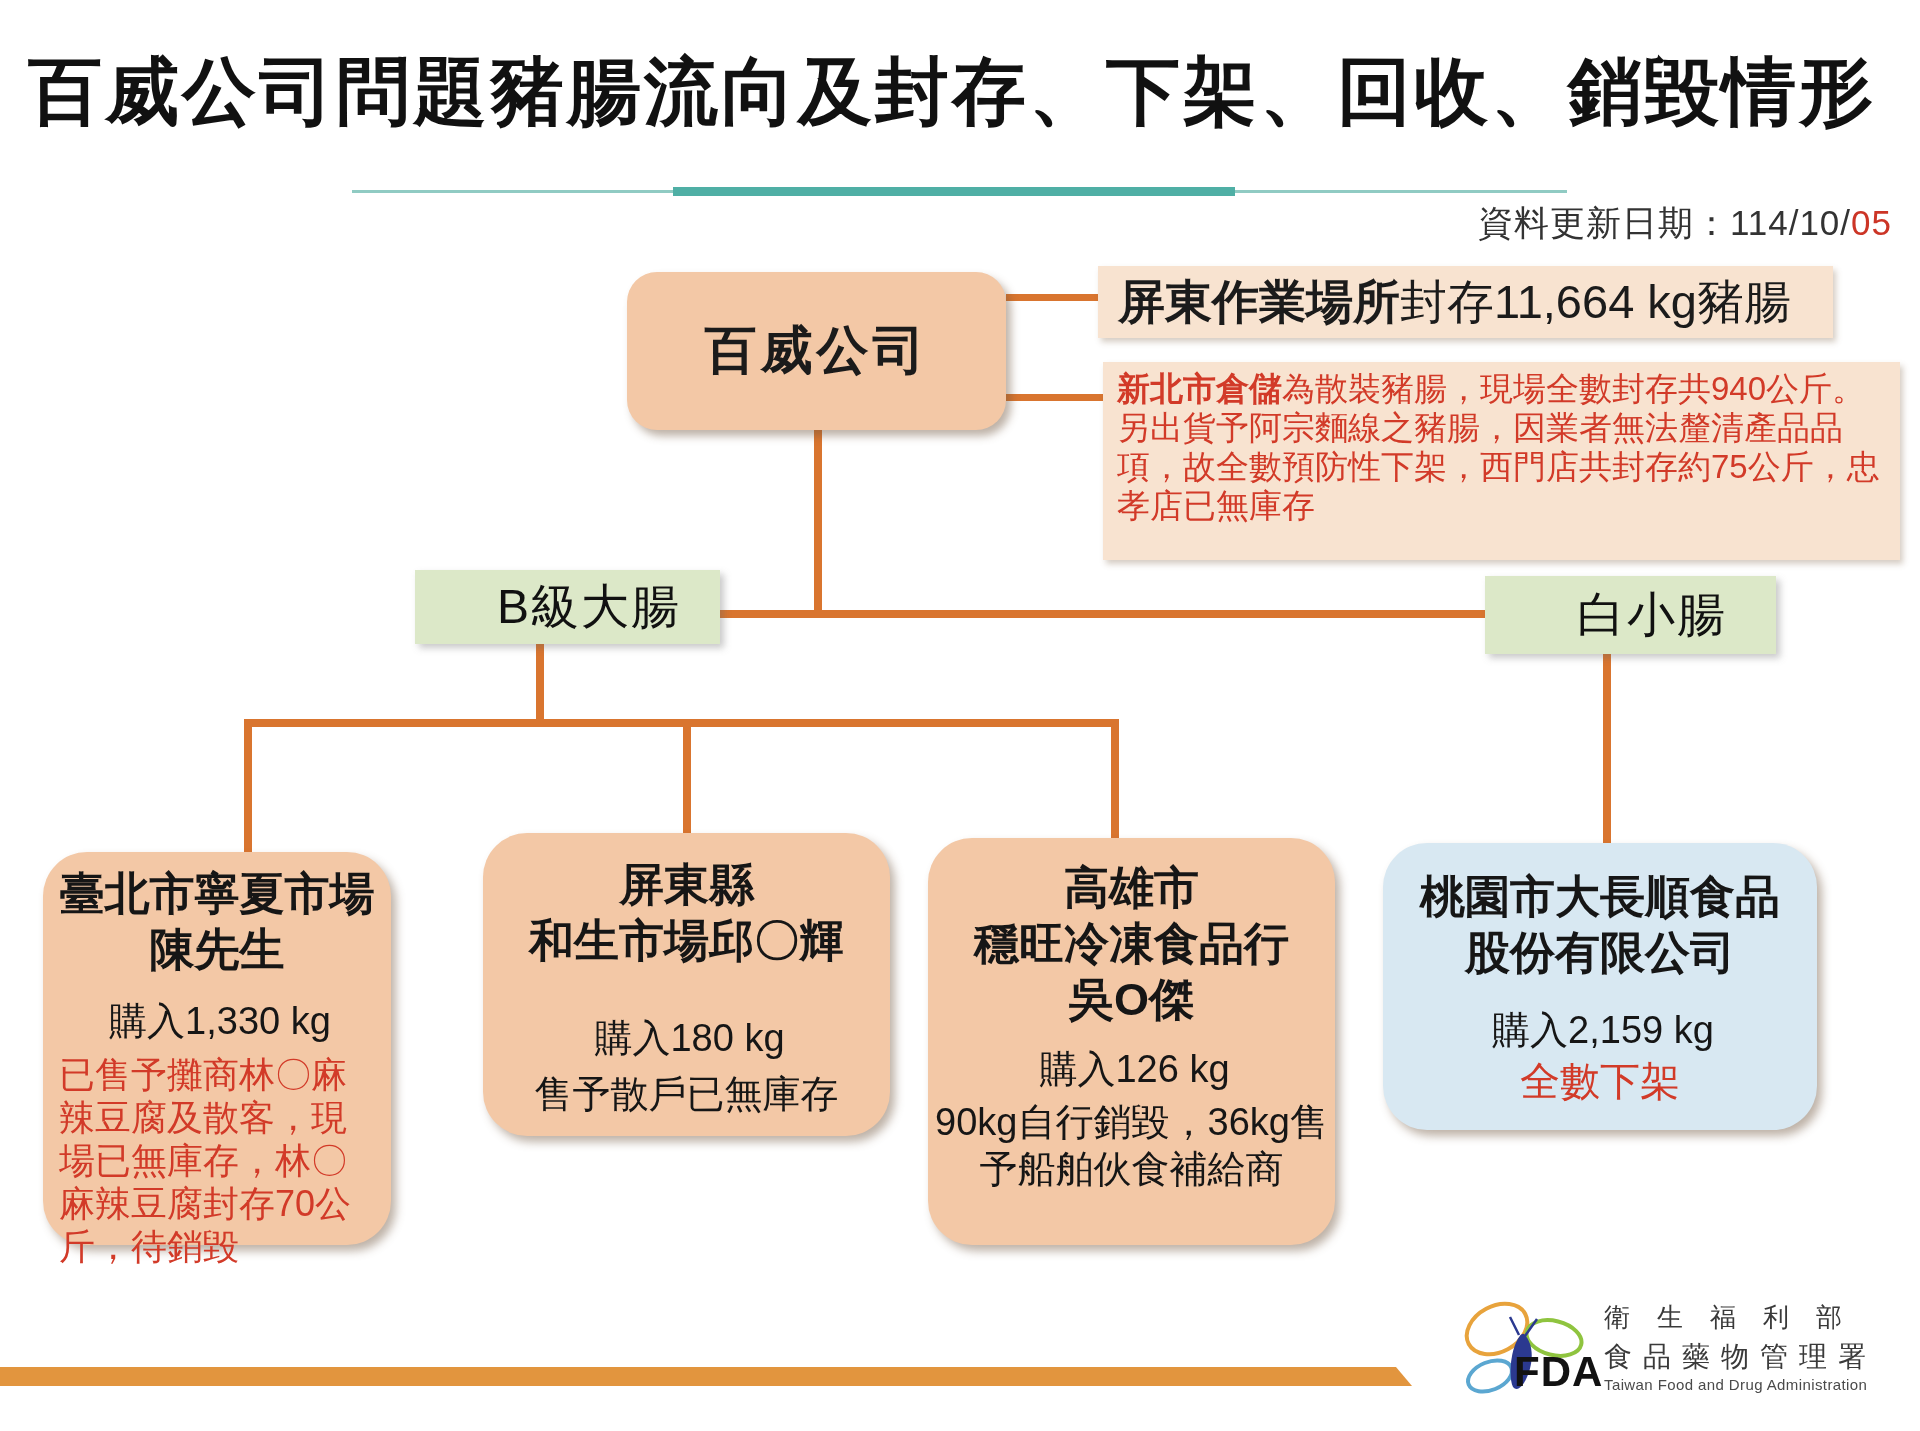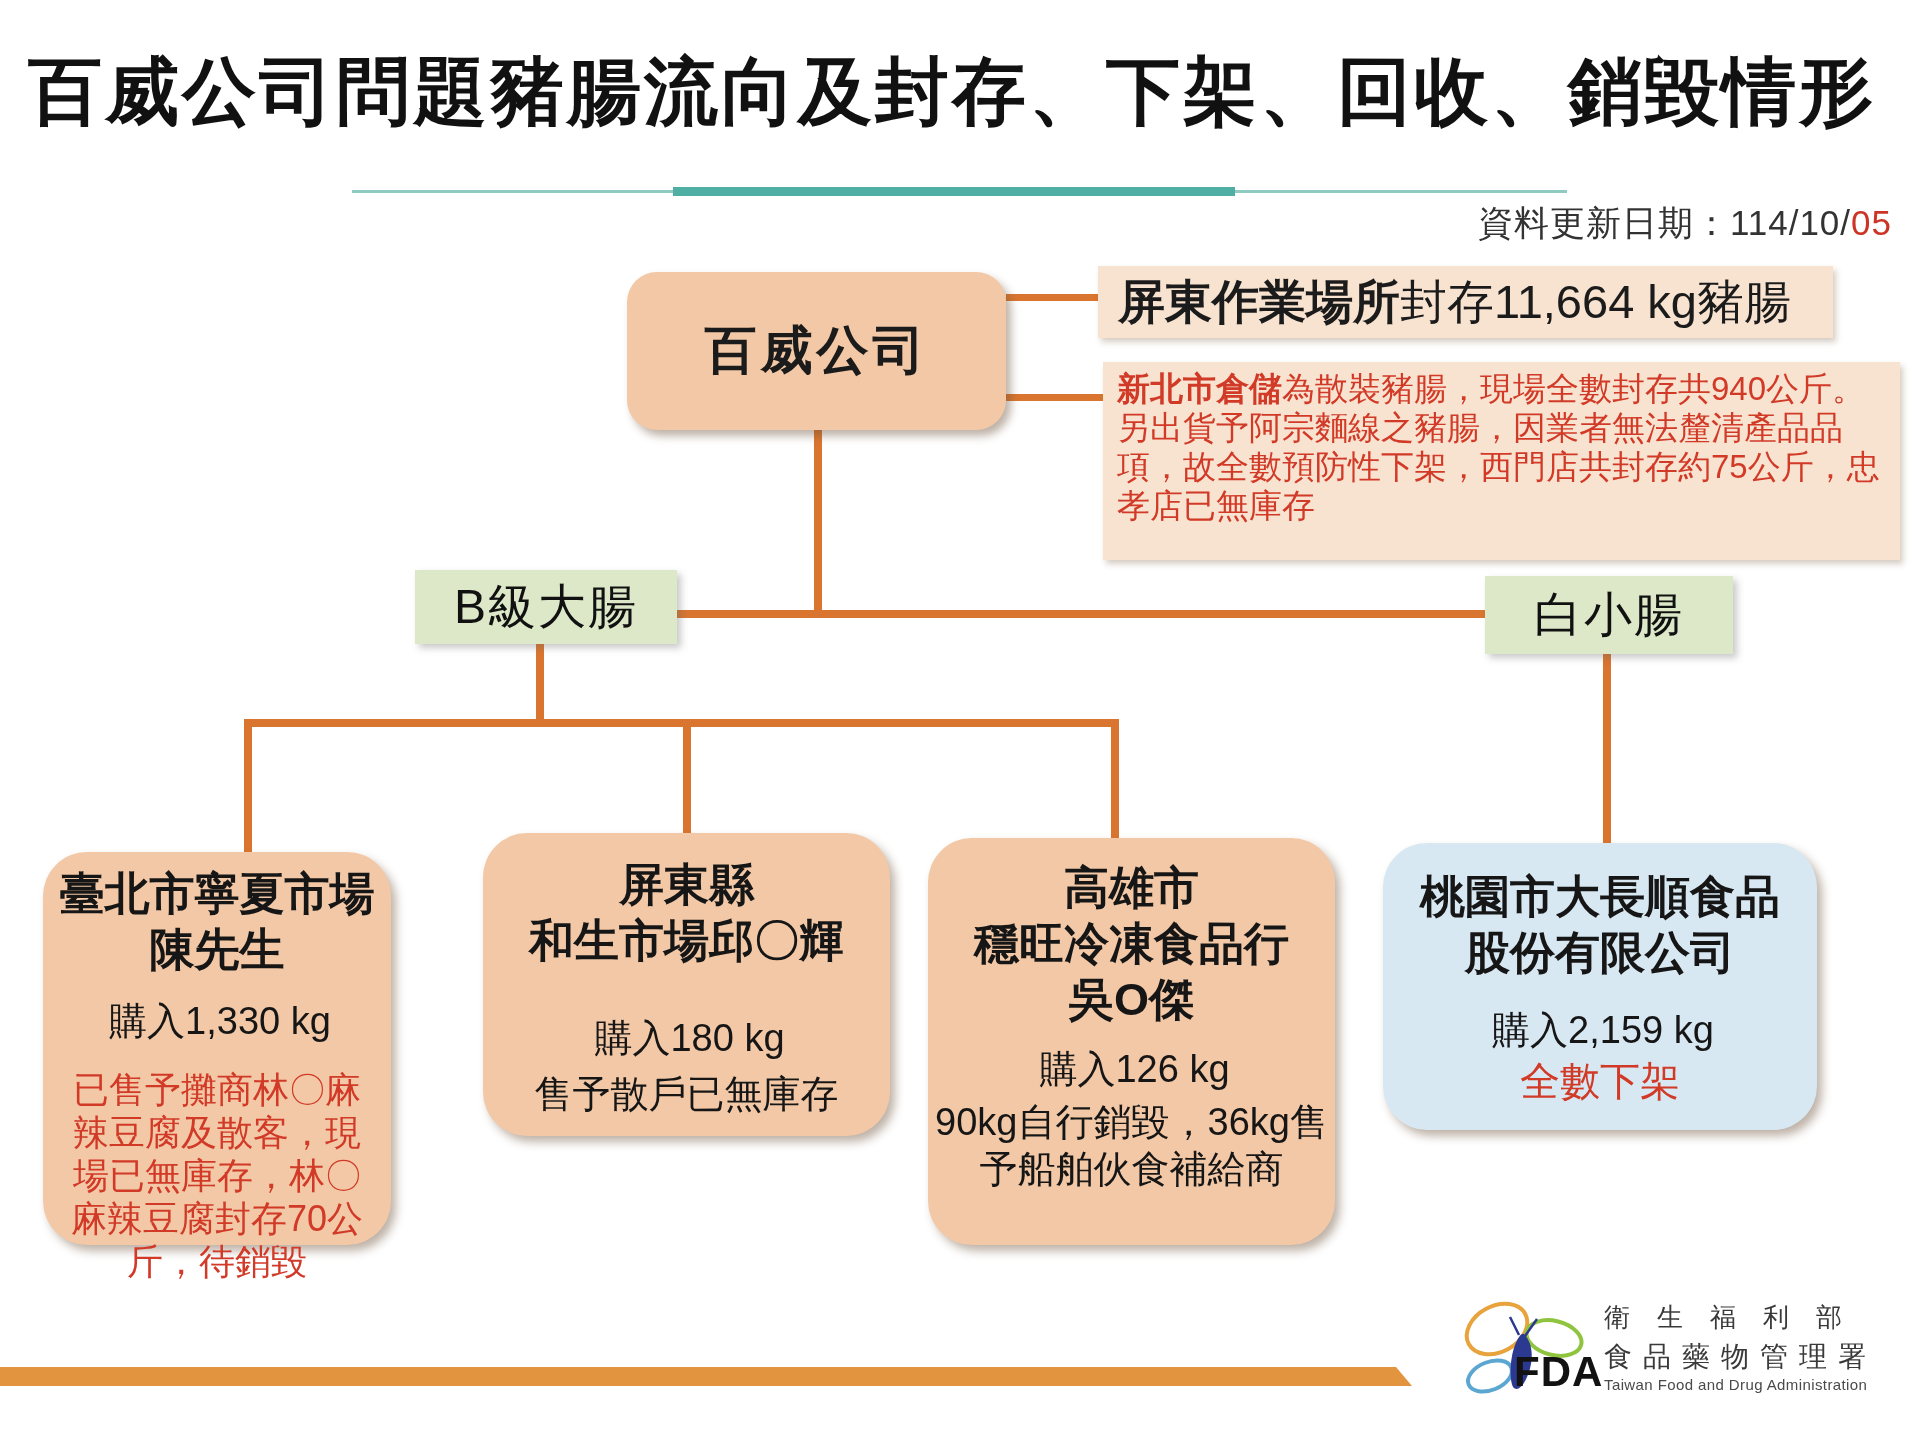--- a/index.html
+++ b/index.html
@@ -41,31 +41,31 @@
   .note{position:absolute;background:#F8E3D0;box-shadow:3px 4px 6px rgba(120,90,60,.30);
         color:#1b1b1b;}
   #note1{left:1098px;top:266px;width:695px;height:72px;display:flex;align-items:center;
          padding:0 20px;font-size:47px;}
   #note2{left:1103px;top:362px;width:797px;height:198px;padding:7px 14px;box-sizing:border-box;
          font-size:33px;line-height:39px;color:#D23A28;}
   .note .lead{font-weight:bold;}
 
   
   .cat{position:absolute;background:#DCE8C8;box-shadow:4px 4px 7px rgba(100,100,100,.35);
-       display:flex;align-items:center;justify-content:center;font-size:48px;color:#111;letter-spacing:2px;}
+       display:flex;align-items:center;justify-content:center;font-size:48px;color:#111;letter-spacing:2px;padding-left:43px;}
   #catB{left:415px;top:570px;width:262px;height:74px;}
   #catW{left:1485px;top:576px;width:248px;height:78px;}
 
   
   .leaf{position:absolute;background:#F3C8A6;border-radius:44px;
         box-shadow:5px 6px 10px rgba(110,85,60,.45);text-align:center;color:#161616;box-sizing:border-box;}
   .leaf .name{font-weight:bold;font-size:45px;line-height:56px;white-space:pre-line;margin-top:20px;}
   .leaf .purchase{font-size:38px;margin-top:16px;padding-left:6px;}
   .leaf .status{font-size:38px;line-height:49px;margin-top:6px;}
-  .leaf .status.red{color:#D23A28;font-size:36px;line-height:43px;text-align:center;padding:0 16px;margin-top:21px;}
+  .leaf .status.red{color:#D23A28;font-size:36px;line-height:43px;text-align:left;padding:0 16px;margin-top:6px;}
   #buyer1{left:43px;top:852px;width:348px;height:393px;}
   #buyer1 .name{margin-top:14px;}
   #buyer1 .purchase{margin-top:18px;}
   #buyer2{left:483px;top:833px;width:407px;height:303px;}
   #buyer2 .name{margin-top:24px;}
   #buyer2 .purchase{margin-top:44px;}
   #buyer3{left:928px;top:838px;width:407px;height:407px;}
   #buyer3 .name{margin-top:22px;}
   #buyer3 .purchase{margin-top:16px;}
   #buyer3 .status{font-size:38px;line-height:47px;margin-top:4px;}

